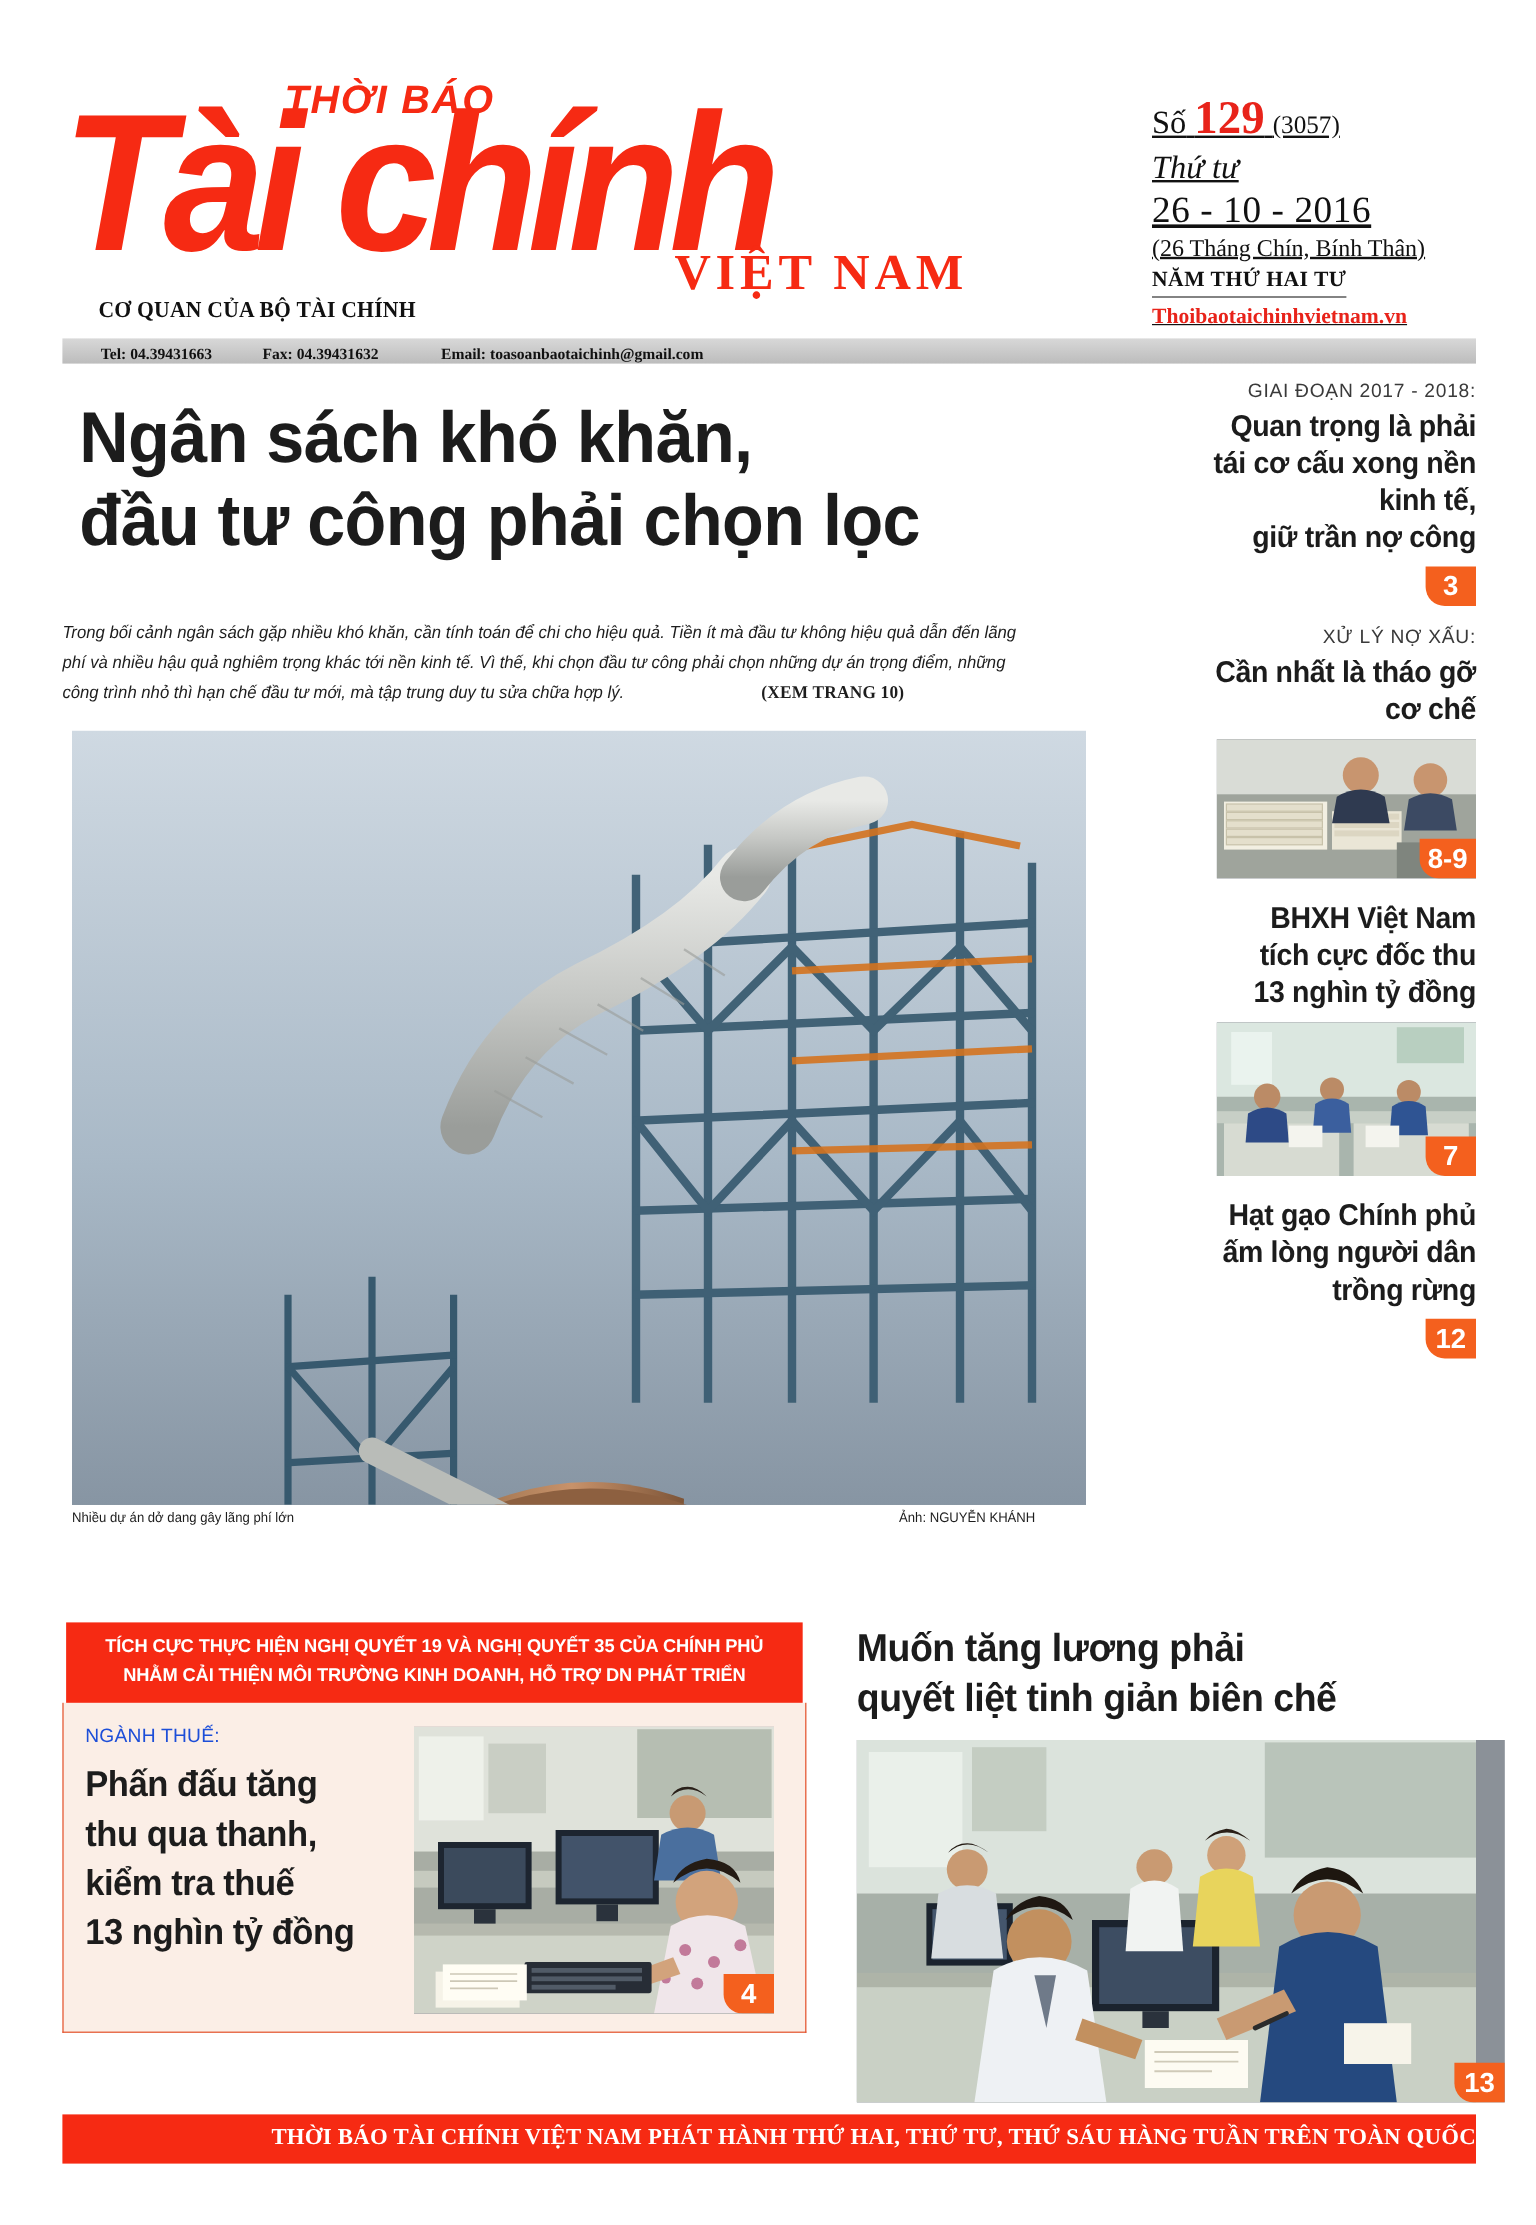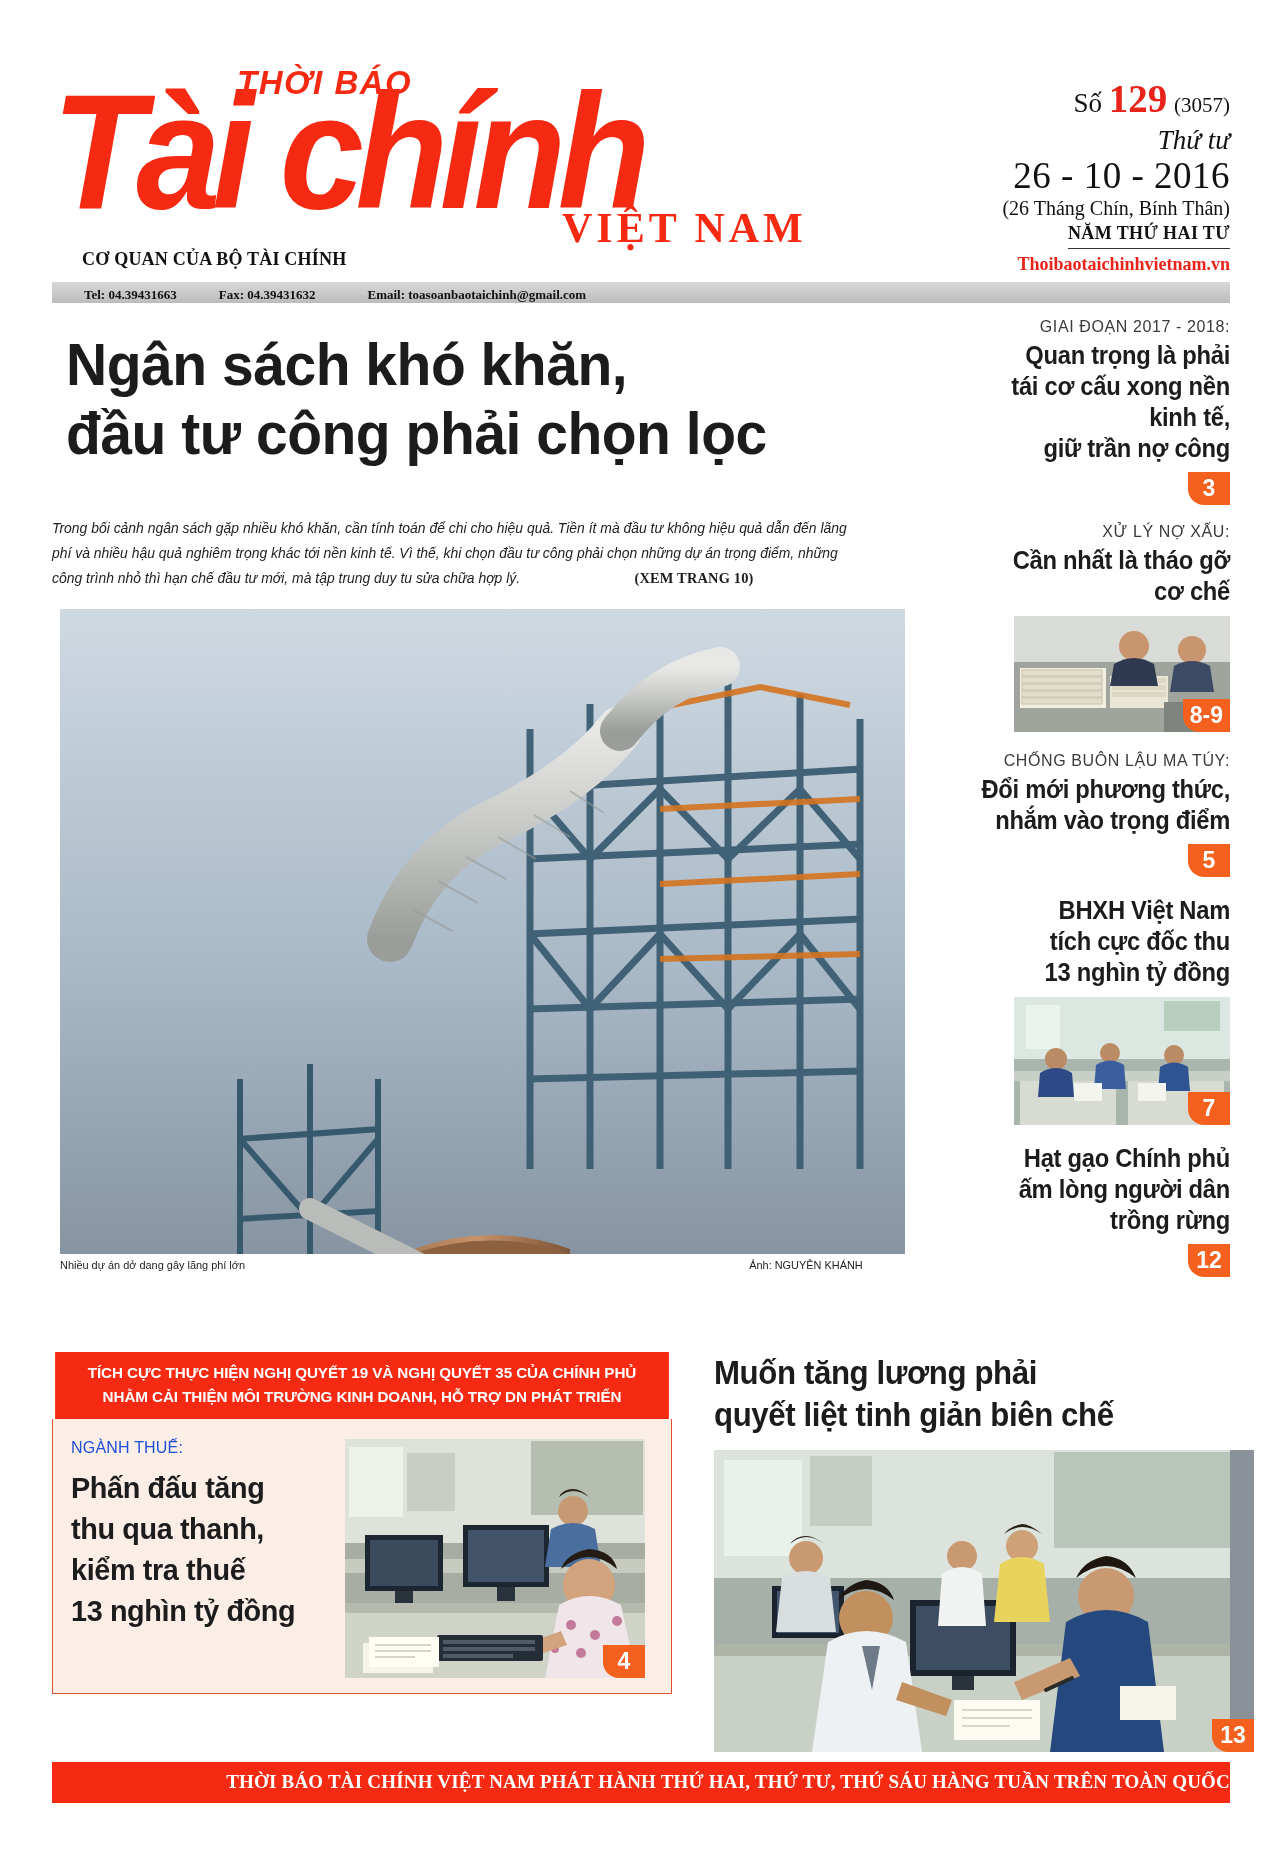--- a/index.html
+++ b/index.html
@@ -59,28 +59,28 @@
     font-weight: 700; font-size: 13px; color: #111;
     white-space: nowrap;
   }
   .c1 { margin-left: 32px; }
   .c2 { margin-left: 42px; }
   .c3 { margin-left: 52px; }
 
   
   .issue {
     position: absolute; right: 50px; top: 82px;
-    width: 270px; text-align: right;
-    font-family: "Liberation Serif", serif; color: #111;
+    width: 270px; 
+    font-family: "Liberation Serif", serif; color: #111; text-decoration: underline;
   }
   .issue-no { font-size: 27px; line-height: 34px; white-space: nowrap; }
   .issue-no .big { font-size: 39px; font-weight: 700; color: #e8231a; }
   .issue-no .paren { font-size: 21px; }
   .issue-day { font-size: 27px; font-style: italic; line-height: 34px; margin-top: 1px; }
-  .issue-date { font-size: 37px; line-height: 38px; letter-spacing: 0.5px; }
+  .issue-date { font-size: 31px; line-height: 38px; letter-spacing: 0.5px; }
   .issue-lunar { font-size: 20px; line-height: 26px; }
   .issue-year {
     font-size: 18px; font-weight: 700; line-height: 24px;
     letter-spacing: 0.4px;
     padding-bottom: 3px;
     border-bottom: 1.5px solid #333;
     display: inline-block;
   }
   .issue-web {
     font-size: 18px; font-weight: 700; color: #e8231a;
@@ -432,30 +432,20 @@
               <circle cx="120" cy="30" r="15" fill="#c8956f"></circle>
               <path d="M100 48 Q120 36 140 48 L144 70 L96 70 Z" fill="#2f3a50"></path>
               <circle cx="178" cy="34" r="14" fill="#c8956f"></circle>
               <path d="M160 50 Q178 40 196 50 L200 76 L156 76 Z" fill="#3c4a63"></path>
               <rect x="150" y="86" width="66" height="30" fill="#7f857e"></rect>
             </svg>
             <div class="pagebadge">8-9</div>
           </div>
         </div>
 
-        <div class="side-item" style="margin-top:20px">
-          <div class="side-kicker">CHỐNG BUÔN LẬU MA TÚY:</div>
-          <div class="side-head">
-            <div>Đổi mới phương thức,</div>
-            <div>nhắm vào trọng điểm</div>
-          </div>
-          <div class="pagebadge-row">
-            <div class="pagebadge">5</div>
-          </div>
-        </div>
 
         <div class="side-item" style="margin-top:18px">
           <div class="side-head">
             <div>BHXH Việt Nam</div>
             <div>tích cực đốc thu</div>
             <div>13 nghìn tỷ đồng</div>
           </div>
           <div class="side-photo wide">
             <svg width="216" height="128" viewBox="0 0 216 128">
               <rect width="216" height="128" fill="#cfd8d2"></rect>

